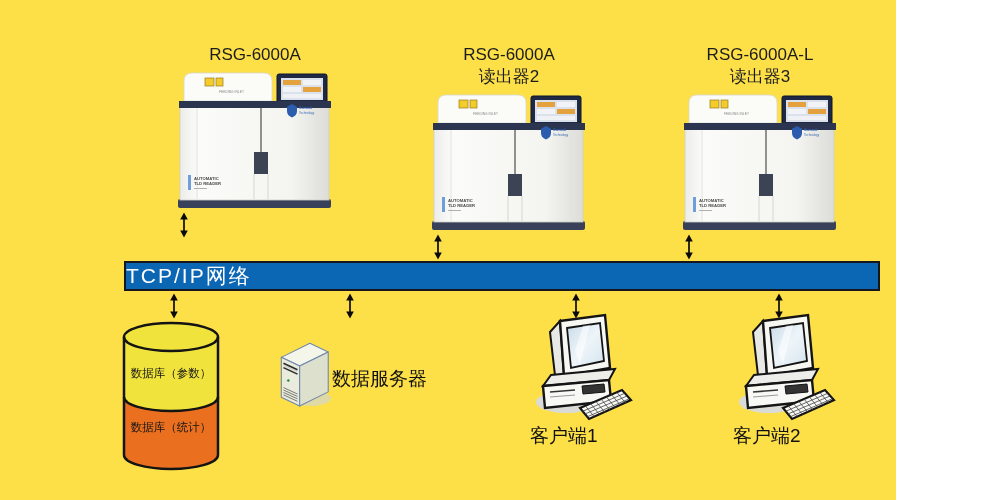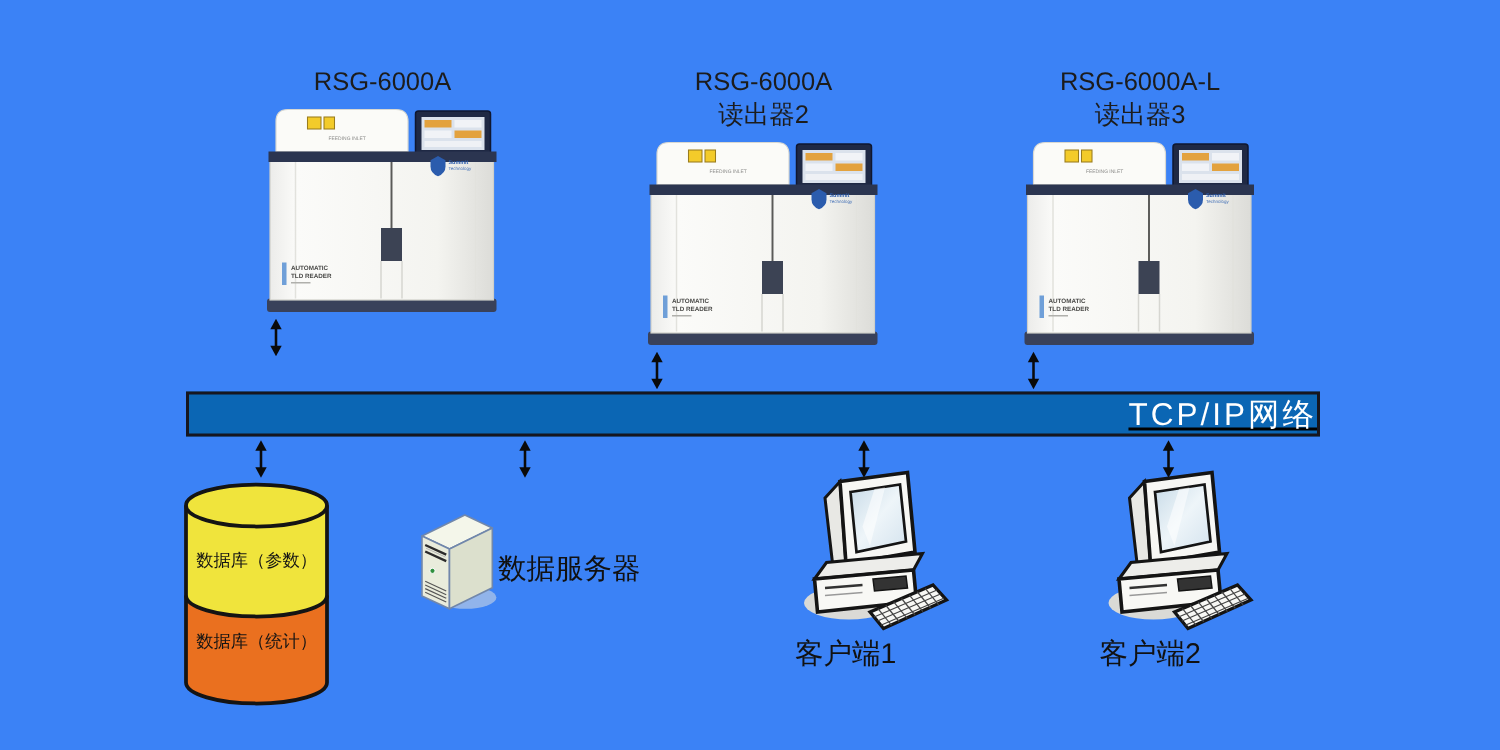--- a/index.html
+++ b/index.html
@@ -1,31 +1,31 @@
 <!DOCTYPE html>
 <html><head>
 <meta charset="utf-8">
 <style>
   * { margin:0; padding:0; box-sizing:border-box; }
   html,body { background:#ffffff; }
   body { font-family:"Liberation Sans","DejaVu Sans",sans-serif; }
-  .stage { position:relative; width:1000px; height:500px; background:#3b82f6; overflow:hidden; }
+  .stage { position:relative; width:896px; height:500px; background:#fde047; overflow:hidden; }
 
   .reader-slot { position:absolute; top:44px; width:170px; display:flex; flex-direction:column; align-items:center; }
   .reader-caption { text-align:center; font-size:17px; line-height:22px; color:#1c1c1c; font-weight:500; }
   .device { width:156px; height:140px; margin-top:4px; display:block; }
 
   .varrow { width:14px; height:26px; display:block; }
   .reader-slot .varrow { margin-top:2px; }
   .varrow line { stroke:#0a0a0a; stroke-width:1.7; }
   .varrow polygon { fill:#0a0a0a; }
   .arrow2 { position:absolute; top:293px; }
 
   .net-bar { position:absolute; left:124px; top:261px; width:756px; height:30px;
-             border:2px solid #16161f; display:flex; align-items:center; justify-content:flex-end;text-decoration:underline; }
+             border:2px solid #16161f; display:flex; align-items:center; justify-content:flex-start; }
   .net-label { font-size:21px; letter-spacing:2px; font-weight:400; }
 
   .db-cyl { position:absolute; left:122px; top:321px; width:98px; height:150px; }
   .db-cyl text { font-size:11.5px; font-weight:500; fill:#141414; }
 
   .server-node { position:absolute; left:277px; top:309px; width:150px; display:flex; flex-direction:row; align-items:center; }
   .server-svg { width:102px; height:128px; display:block; }
 
   .client-slot { position:absolute; top:311px; width:124px; display:flex; flex-direction:column; align-items:center; }
   .pc { width:110px; height:112px; display:block; }

